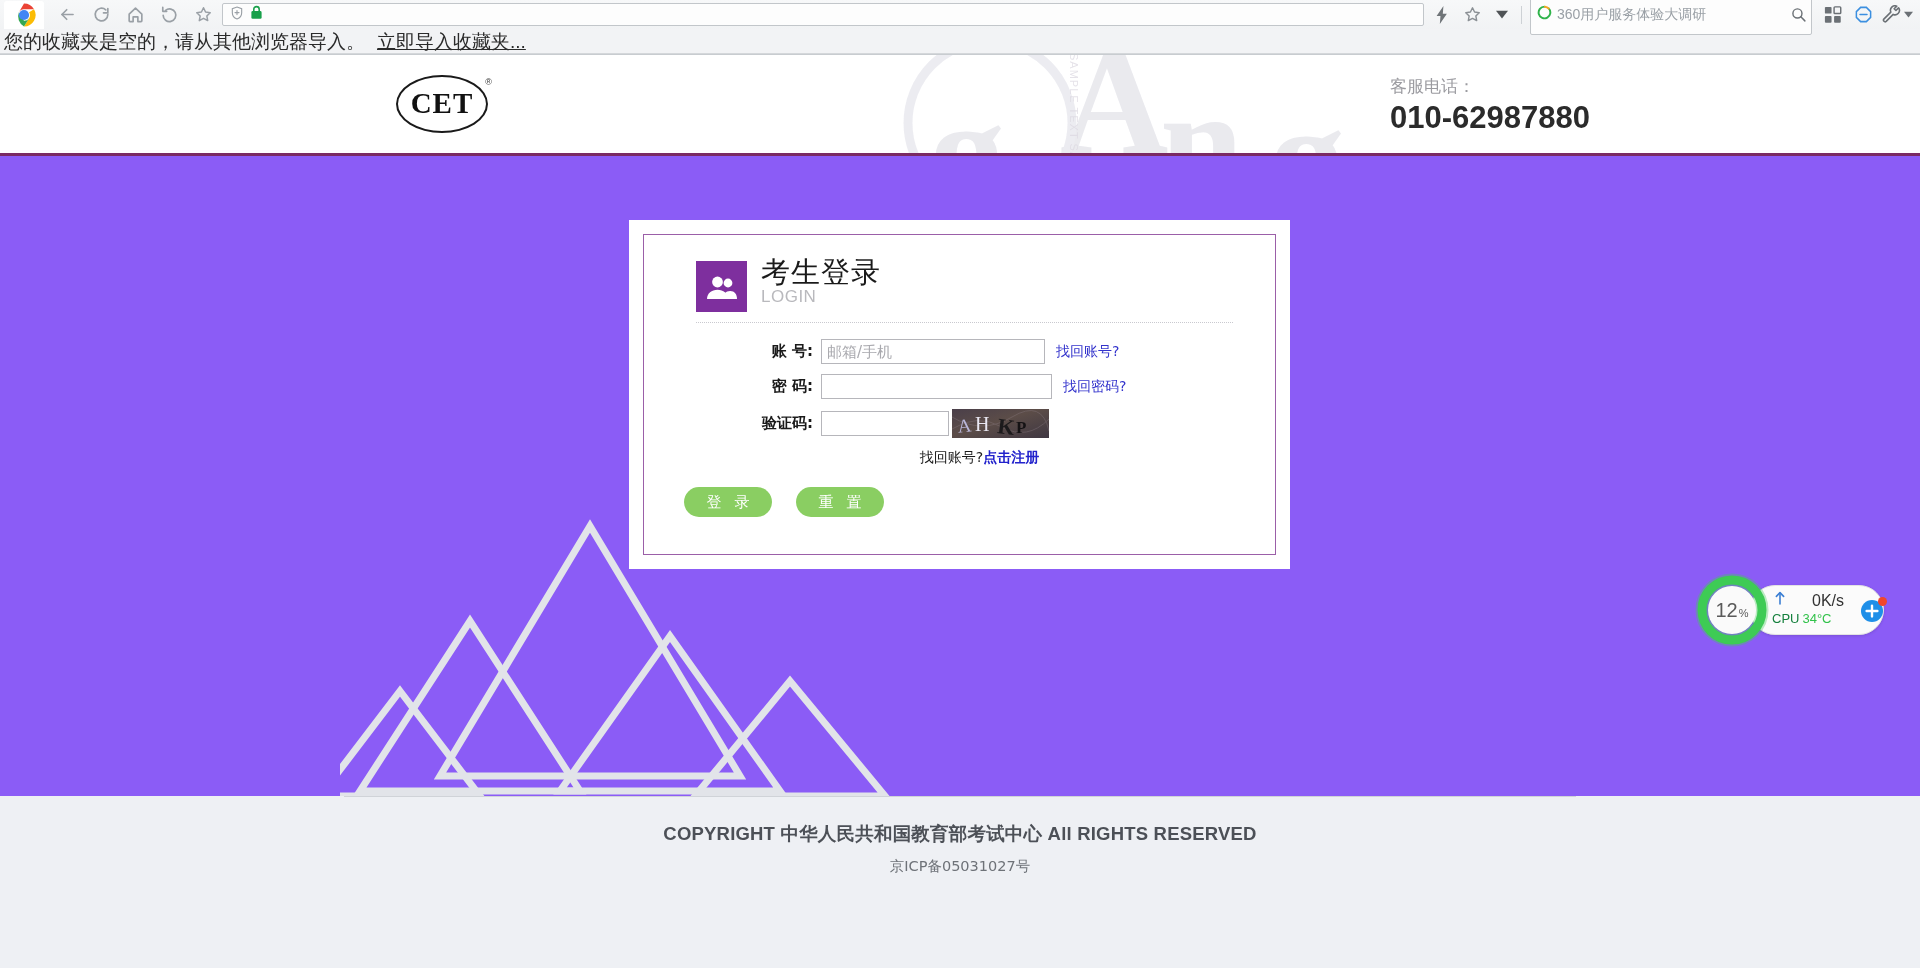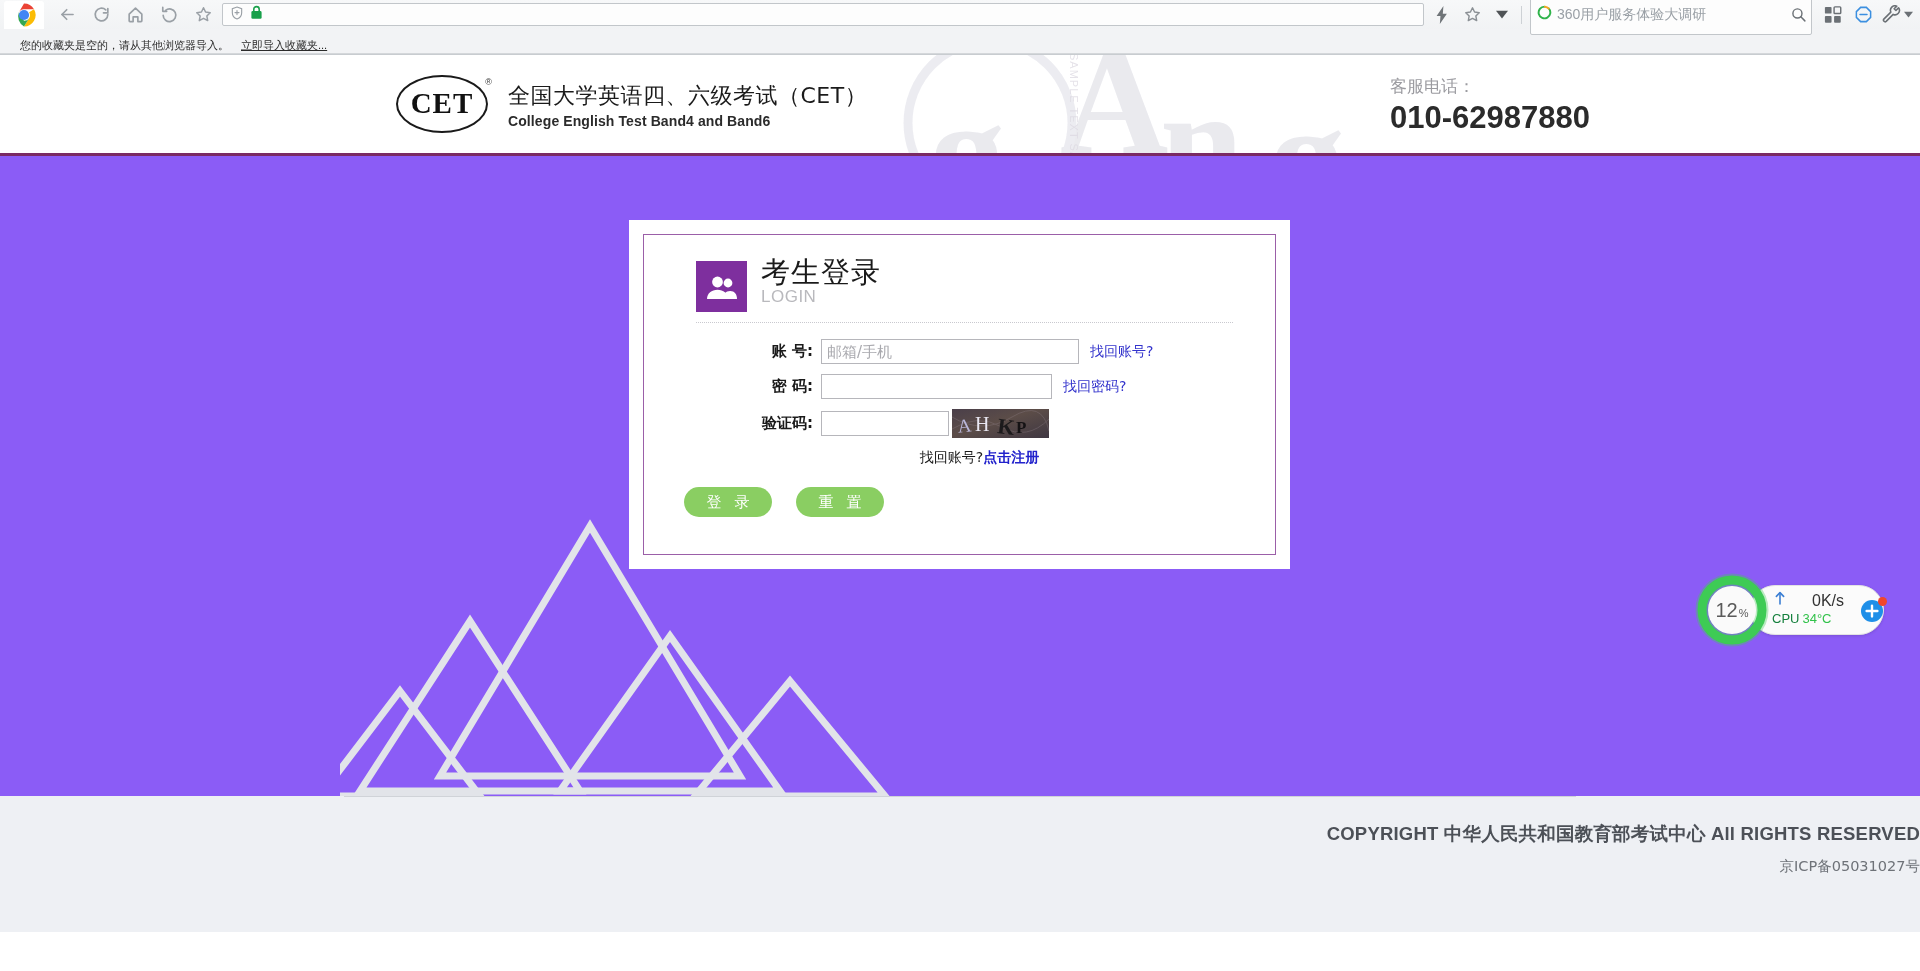--- a/index.html
+++ b/index.html
@@ -91,23 +91,23 @@
     color: #9aa0a6;
     white-space: nowrap; overflow: hidden;
     font-family: "Liberation Sans", sans-serif;
   }
 
   
   #bookmark-bar {
     height: 25px;
     background: #f2f3f5;
     border-bottom: 1px solid #d4d7da;
-    display: flex; align-items: flex-end;
-    padding-left: 20px;
-    font-size: 11px;
+    display: flex; align-items: flex-start;
+    padding-left: 4px;
+    font-size: 19px;
     color: #2b2b2b;
   }
   #bm-empty-text { font-family: "Liberation Sans", sans-serif; }
   #bm-import-link {
     margin-left: 12px;
     text-decoration: underline;
     color: #2b2b2b;
     cursor: pointer;
   }
 
@@ -296,21 +296,21 @@
     height: 25px;
     border: 1px solid #b6b6bb;
     background: #ffffff;
     font-size: 15px;
     padding: 0 5px;
     color: #333;
     outline: none;
     font-family: "DejaVu Sans", sans-serif;
   }
   .form-input::placeholder { color: #a9a9ae; }
-  #account-input { width: 258px; }
+  #account-input { width: 224px; }
   #password-input { width: 231px; }
   #captcha-input { width: 128px; }
   .side-link {
     margin-left: 11px;
     font-size: 14px;
     color: #3333cc;
     text-decoration: none;
     font-family: "DejaVu Sans", sans-serif;
     cursor: pointer;
   }
@@ -350,24 +350,24 @@
     font-size: 15px;
     letter-spacing: 4px;
     font-family: "DejaVu Sans", sans-serif;
     cursor: pointer;
     padding: 0;
     text-indent: 4px;
   }
 
   
   #site-footer {
-    height: 136px;
+    height: 172px;
     background: #eef0f4;
     position: relative;
-    text-align: right;
+    text-align: center;
   }
   #footer-rule {
     width: 1232px;
     margin: 0 auto;
     border-top: 1px solid #d0d3d8;
     height: 0;
   }
   #copyright {
     margin-top: 24px;
     font-size: 18.5px;
@@ -590,24 +590,20 @@
         <text x="690" y="80" font-family="Liberation Sans, sans-serif" font-size="11" letter-spacing="1">SAMPLE TEXT SA</text>
       </g>
     </svg>
 
     <div id="header-inner">
       <div id="cet-logo-block">
         <div id="cet-oval">
           <div class="oval-outer"></div>
           <div class="oval-text">CET</div>
           <div id="cet-reg">®</div>
-        </div>
-        <div>
-          <div id="cet-title-cn">全国大学英语四、六级考试（CET）</div>
-          <div id="cet-title-en">College English Test Band4 and Band6</div>
         </div>
       </div>
       <div id="service-block">
         <div id="service-label">客服电话：</div>
         <div id="service-phone">010-62987880</div>
       </div>
     </div>
   </div>
 
   <div id="site-body">

